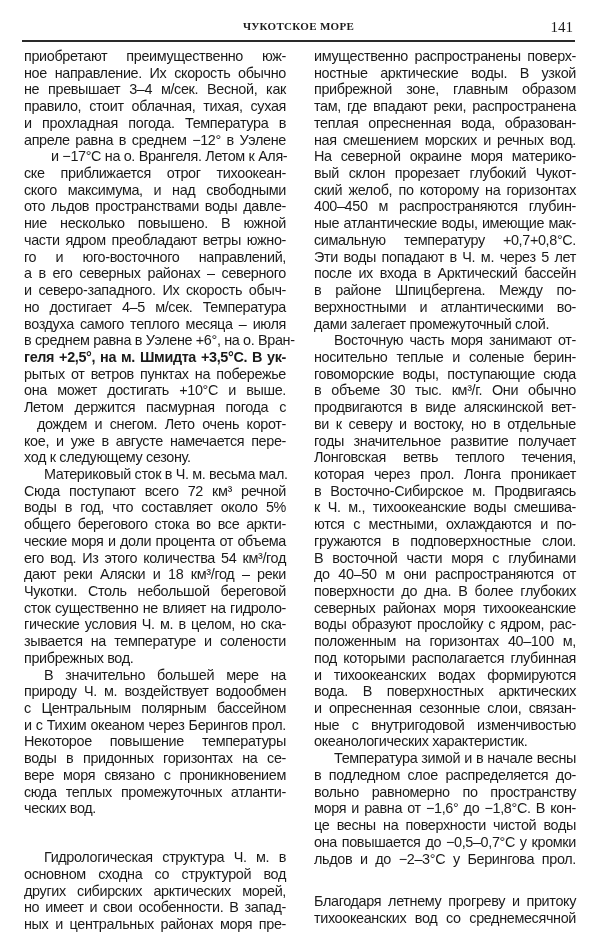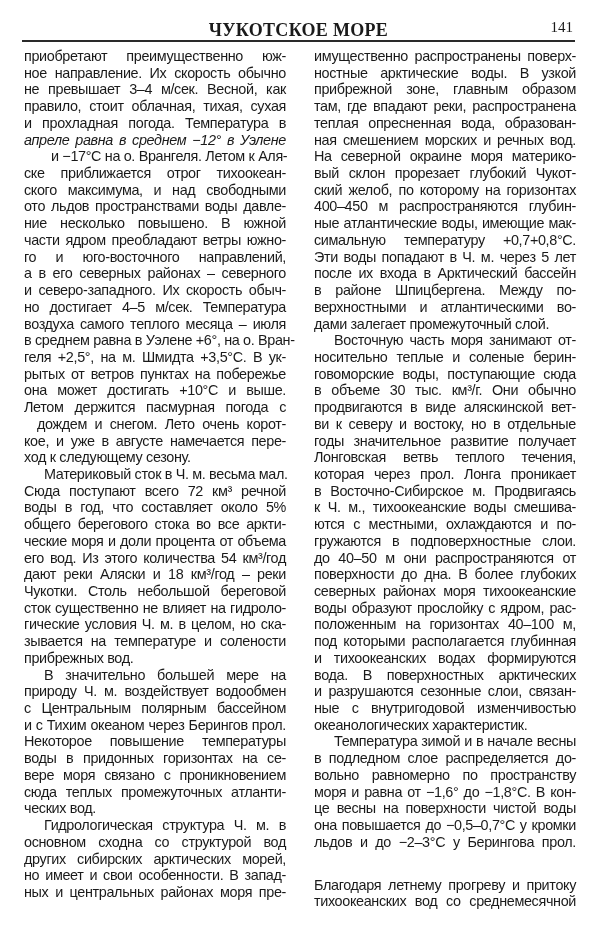--- a/index.html
+++ b/index.html
@@ -3,21 +3,21 @@
 <meta charset="utf-8">
 <style>
   html, body { margin: 0; padding: 0; background: #ffffff; }
   body { width: 600px; height: 949px; position: relative; overflow: hidden; color: #1a1a1a; }
   .header {
     position: absolute; left: 22px; top: 14px; width: 553px; height: 26px;
     font-family: "Liberation Serif", serif;
   }
   .running-title {
     position: absolute; left: 0; right: 0; top: 6px; text-align: center;
-    font-size: 18px; font-weight: bold; letter-spacing: 0.3px;
+    font-size: 11px; font-weight: bold; letter-spacing: 0.3px;
   }
   .page-number {
     position: absolute; right: 2px; top: 5px; font-size: 15px;
   }
   .rule {
     position: absolute; left: 22px; top: 40px; width: 553px; height: 1.5px; background: #2a2a2a;
   }
   .column {
     position: absolute; top: 48px; width: 262px;
     font-family: "Liberation Sans", sans-serif; font-size: 14.4px; line-height: 16.72px;
@@ -41,34 +41,34 @@
   <div class="page-number">141</div>
 </div>
 <div class="rule"></div>
 
 <div class="column col-left" id="col-0">
     <div class="line" style="text-align-last: justify;"><span style="display: inline;">приобретают преимущественно юж-</span></div>
     <div class="line" style="text-align-last: justify;"><span style="display: inline;">ное направление. Их скорость обычно</span></div>
     <div class="line" style="text-align-last: justify;"><span style="display: inline;">не превышает 3–4 м/сек. Весной, как</span></div>
     <div class="line" style="text-align-last: justify;"><span style="display: inline;">правило, стоит облачная, тихая, сухая</span></div>
     <div class="line" style="text-align-last: justify;"><span style="display: inline;">и прохладная погода. Температура в</span></div>
-    <div class="line" style="text-align-last: justify;"><span style="display: inline; font-style: italic;">апреле равна в среднем −12° в Уэлене</span></div>
+    <div class="line" style="text-align-last: justify;"><span style="display: inline;">апреле равна в среднем −12° в Уэлене</span></div>
     <div class="line" style="text-align-last: justify; margin-left: 27px;"><span style="display: inline;">и −17°С на о. Врангеля. Летом к Аля-</span></div>
     <div class="line" style="text-align-last: justify;"><span style="display: inline;">ске приближается отрог тихоокеан-</span></div>
     <div class="line" style="text-align-last: justify;"><span style="display: inline;">ского максимума, и над свободными</span></div>
     <div class="line" style="text-align-last: justify;"><span style="display: inline;">ото льдов пространствами воды давле-</span></div>
     <div class="line" style="text-align-last: justify;"><span style="display: inline;">ние несколько повышено. В южной</span></div>
     <div class="line" style="text-align-last: justify;"><span style="display: inline;">части ядром преобладают ветры южно-</span></div>
     <div class="line" style="text-align-last: justify;"><span style="display: inline;">го и юго-восточного направлений,</span></div>
     <div class="line" style="text-align-last: justify;"><span style="display: inline;">а в его северных районах – северного</span></div>
     <div class="line" style="text-align-last: justify;"><span style="display: inline;">и северо-западного. Их скорость обыч-</span></div>
     <div class="line" style="text-align-last: justify;"><span style="display: inline;">но достигает 4–5 м/сек. Температура</span></div>
     <div class="line" style="text-align-last: justify;"><span style="display: inline;">воздуха самого теплого месяца – июля</span></div>
     <div class="line" style="text-align-last: justify;"><span style="display: inline;">в среднем равна в Уэлене +6°, на о. Вран-</span></div>
-    <div class="line" style="text-align-last: justify;"><span style="display: inline;">геля +2,5°, на м. Шмидта +3,5°С. В ук-</span></div>
+    <div class="line" style="text-align-last: justify;"><span style="display: inline; font-weight: bold;">геля +2,5°, на м. Шмидта +3,5°С. В ук-</span></div>
     <div class="line" style="text-align-last: justify;"><span style="display: inline;">рытых от ветров пунктах на побережье</span></div>
     <div class="line" style="text-align-last: justify;"><span style="display: inline;">она может достигать +10°С и выше.</span></div>
     <div class="line" style="text-align-last: justify;"><span style="display: inline;">Летом держится пасмурная погода с</span></div>
     <div class="line" style="text-align-last: justify; margin-left: 13px;"><span style="display: inline;">дождем и снегом. Лето очень корот-</span></div>
     <div class="line" style="text-align-last: justify;"><span style="display: inline;">кое, и уже в августе намечается пере-</span></div>
     <div class="line last"><span>ход к следующему сезону.</span></div>
     <div class="line indent" style="text-align-last: justify;"><span style="display: inline;">Материковый сток в Ч. м. весьма мал.</span></div>
     <div class="line" style="text-align-last: justify;"><span style="display: inline;">Сюда поступают всего 72 км³ речной</span></div>
     <div class="line" style="text-align-last: justify;"><span style="display: inline;">воды в год, что составляет около 5%</span></div>
     <div class="line" style="text-align-last: justify;"><span style="display: inline;">общего берегового стока во все аркти-</span></div>
@@ -82,21 +82,21 @@
     <div class="line last"><span>прибрежных вод.</span></div>
     <div class="line indent" style="text-align-last: justify;"><span style="display: inline;">В значительно большей мере на</span></div>
     <div class="line" style="text-align-last: justify;"><span style="display: inline;">природу Ч. м. воздействует водообмен</span></div>
     <div class="line" style="text-align-last: justify;"><span style="display: inline;">с Центральным полярным бассейном</span></div>
     <div class="line" style="text-align-last: justify;"><span style="display: inline;">и с Тихим океаном через Берингов прол.</span></div>
     <div class="line" style="text-align-last: justify;"><span style="display: inline;">Некоторое повышение температуры</span></div>
     <div class="line" style="text-align-last: justify;"><span style="display: inline;">воды в придонных горизонтах на се-</span></div>
     <div class="line" style="text-align-last: justify;"><span style="display: inline;">вере моря связано с проникновением</span></div>
     <div class="line" style="text-align-last: justify;"><span style="display: inline;">сюда теплых промежуточных атланти-</span></div>
     <div class="line last"><span>ческих вод.</span></div>
-    <div class="line indent" style="text-align-last: justify;"><span style="display: inline;">Гидрологическая структура Ч. м. в</span></div>
+    <div class="line indent" style="text-align-last: justify; margin-top: 32px;"><span style="display: inline;">Гидрологическая структура Ч. м. в</span></div>
     <div class="line" style="text-align-last: justify;"><span style="display: inline;">основном сходна со структурой вод</span></div>
     <div class="line" style="text-align-last: justify;"><span style="display: inline;">других сибирских арктических морей,</span></div>
     <div class="line" style="text-align-last: justify;"><span style="display: inline;">но имеет и свои особенности. В запад-</span></div>
     <div class="line" style="text-align-last: justify;"><span style="display: inline;">ных и центральных районах моря пре-</span></div>
   </div>
 <div class="column col-right" id="col-1">
     <div class="line" style="text-align-last: justify;"><span style="display: inline;">имущественно распространены поверх-</span></div>
     <div class="line" style="text-align-last: justify;"><span style="display: inline;">ностные арктические воды. В узкой</span></div>
     <div class="line" style="text-align-last: justify;"><span style="display: inline;">прибрежной зоне, главным образом</span></div>
     <div class="line" style="text-align-last: justify;"><span style="display: inline;">там, где впадают реки, распространена</span></div>
@@ -119,29 +119,30 @@
     <div class="line" style="text-align-last: justify;"><span style="display: inline;">в объеме 30 тыс. км³/г. Они обычно</span></div>
     <div class="line" style="text-align-last: justify;"><span style="display: inline;">продвигаются в виде аляскинской вет-</span></div>
     <div class="line" style="text-align-last: justify;"><span style="display: inline;">ви к северу и востоку, но в отдельные</span></div>
     <div class="line" style="text-align-last: justify;"><span style="display: inline;">годы значительное развитие получает</span></div>
     <div class="line" style="text-align-last: justify;"><span style="display: inline;">Лонговская ветвь теплого течения,</span></div>
     <div class="line" style="text-align-last: justify;"><span style="display: inline;">которая через прол. Лонга проникает</span></div>
     <div class="line" style="text-align-last: justify;"><span style="display: inline;">в Восточно-Сибирское м. Продвигаясь</span></div>
     <div class="line" style="text-align-last: justify;"><span style="display: inline;">к Ч. м., тихоокеанские воды смешива-</span></div>
     <div class="line" style="text-align-last: justify;"><span style="display: inline;">ются с местными, охлаждаются и по-</span></div>
     <div class="line" style="text-align-last: justify;"><span style="display: inline;">гружаются в подповерхностные слои.</span></div>
+    <div class="line" style="text-align-last: justify;"><span style="display: inline;">В восточной части моря с глубинами</span></div>
     <div class="line" style="text-align-last: justify;"><span style="display: inline;">до 40–50 м они распространяются от</span></div>
     <div class="line" style="text-align-last: justify;"><span style="display: inline;">поверхности до дна. В более глубоких</span></div>
     <div class="line" style="text-align-last: justify;"><span style="display: inline;">северных районах моря тихоокеанские</span></div>
     <div class="line" style="text-align-last: justify;"><span style="display: inline;">воды образуют прослойку с ядром, рас-</span></div>
     <div class="line" style="text-align-last: justify;"><span style="display: inline;">положенным на горизонтах 40–100 м,</span></div>
     <div class="line" style="text-align-last: justify;"><span style="display: inline;">под которыми располагается глубинная</span></div>
     <div class="line" style="text-align-last: justify;"><span style="display: inline;">и тихоокеанских водах формируются</span></div>
     <div class="line" style="text-align-last: justify;"><span style="display: inline;">вода. В поверхностных арктических</span></div>
-    <div class="line" style="text-align-last: justify;"><span style="display: inline;">и разрушаются сезонные слои, связан-</span></div>
+    <div class="line" style="text-align-last: justify;"><span style="display: inline;">и опресненная сезонные слои, связан-</span></div>
     <div class="line" style="text-align-last: justify;"><span style="display: inline;">ные с внутригодовой изменчивостью</span></div>
     <div class="line last"><span>океанологических характеристик.</span></div>
     <div class="line indent" style="text-align-last: justify;"><span style="display: inline;">Температура зимой и в начале весны</span></div>
     <div class="line" style="text-align-last: justify;"><span style="display: inline;">в подледном слое распределяется до-</span></div>
     <div class="line" style="text-align-last: justify;"><span style="display: inline;">вольно равномерно по пространству</span></div>
     <div class="line" style="text-align-last: justify;"><span style="display: inline;">моря и равна от −1,6° до −1,8°С. В кон-</span></div>
     <div class="line" style="text-align-last: justify;"><span style="display: inline;">це весны на поверхности чистой воды</span></div>
     <div class="line" style="text-align-last: justify;"><span style="display: inline;">она повышается до −0,5–0,7°С у кромки</span></div>
     <div class="line" style="text-align-last: justify;"><span style="display: inline;">льдов и до −2–3°С у Берингова прол.</span></div>
     <div class="line" style="text-align-last: justify; margin-top: 26px;"><span style="display: inline;">Благодаря летнему прогреву и притоку</span></div>

